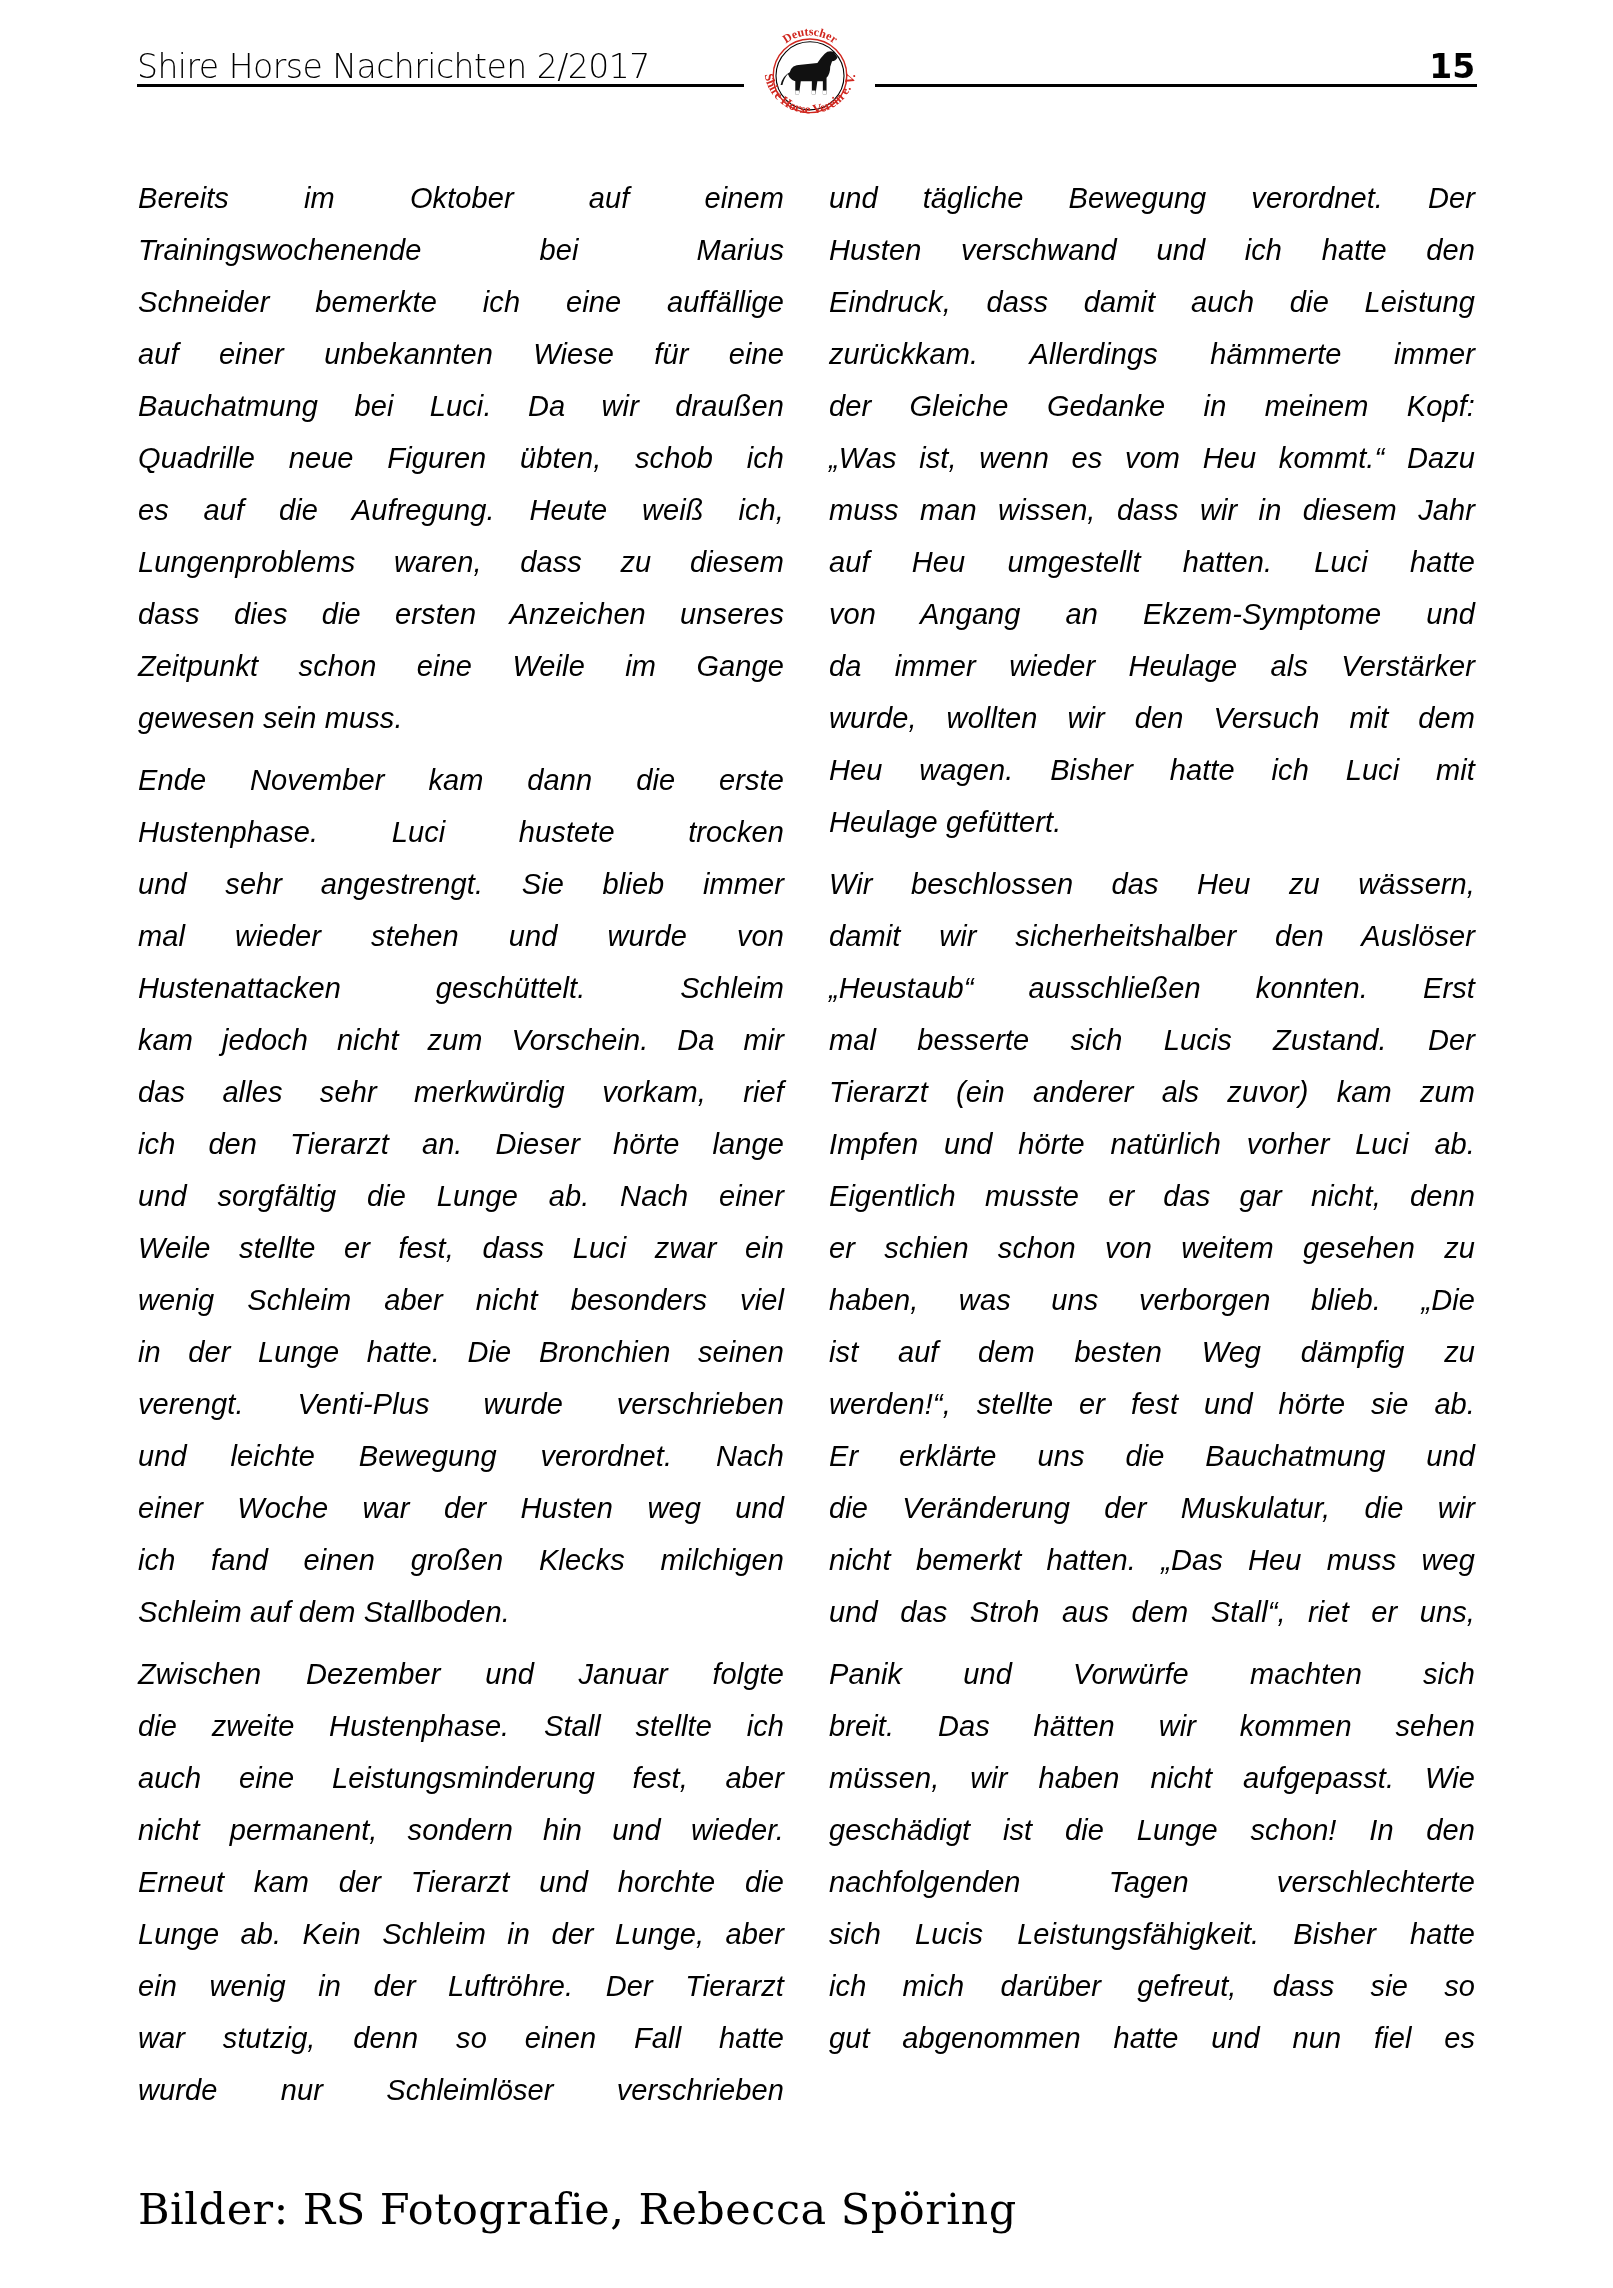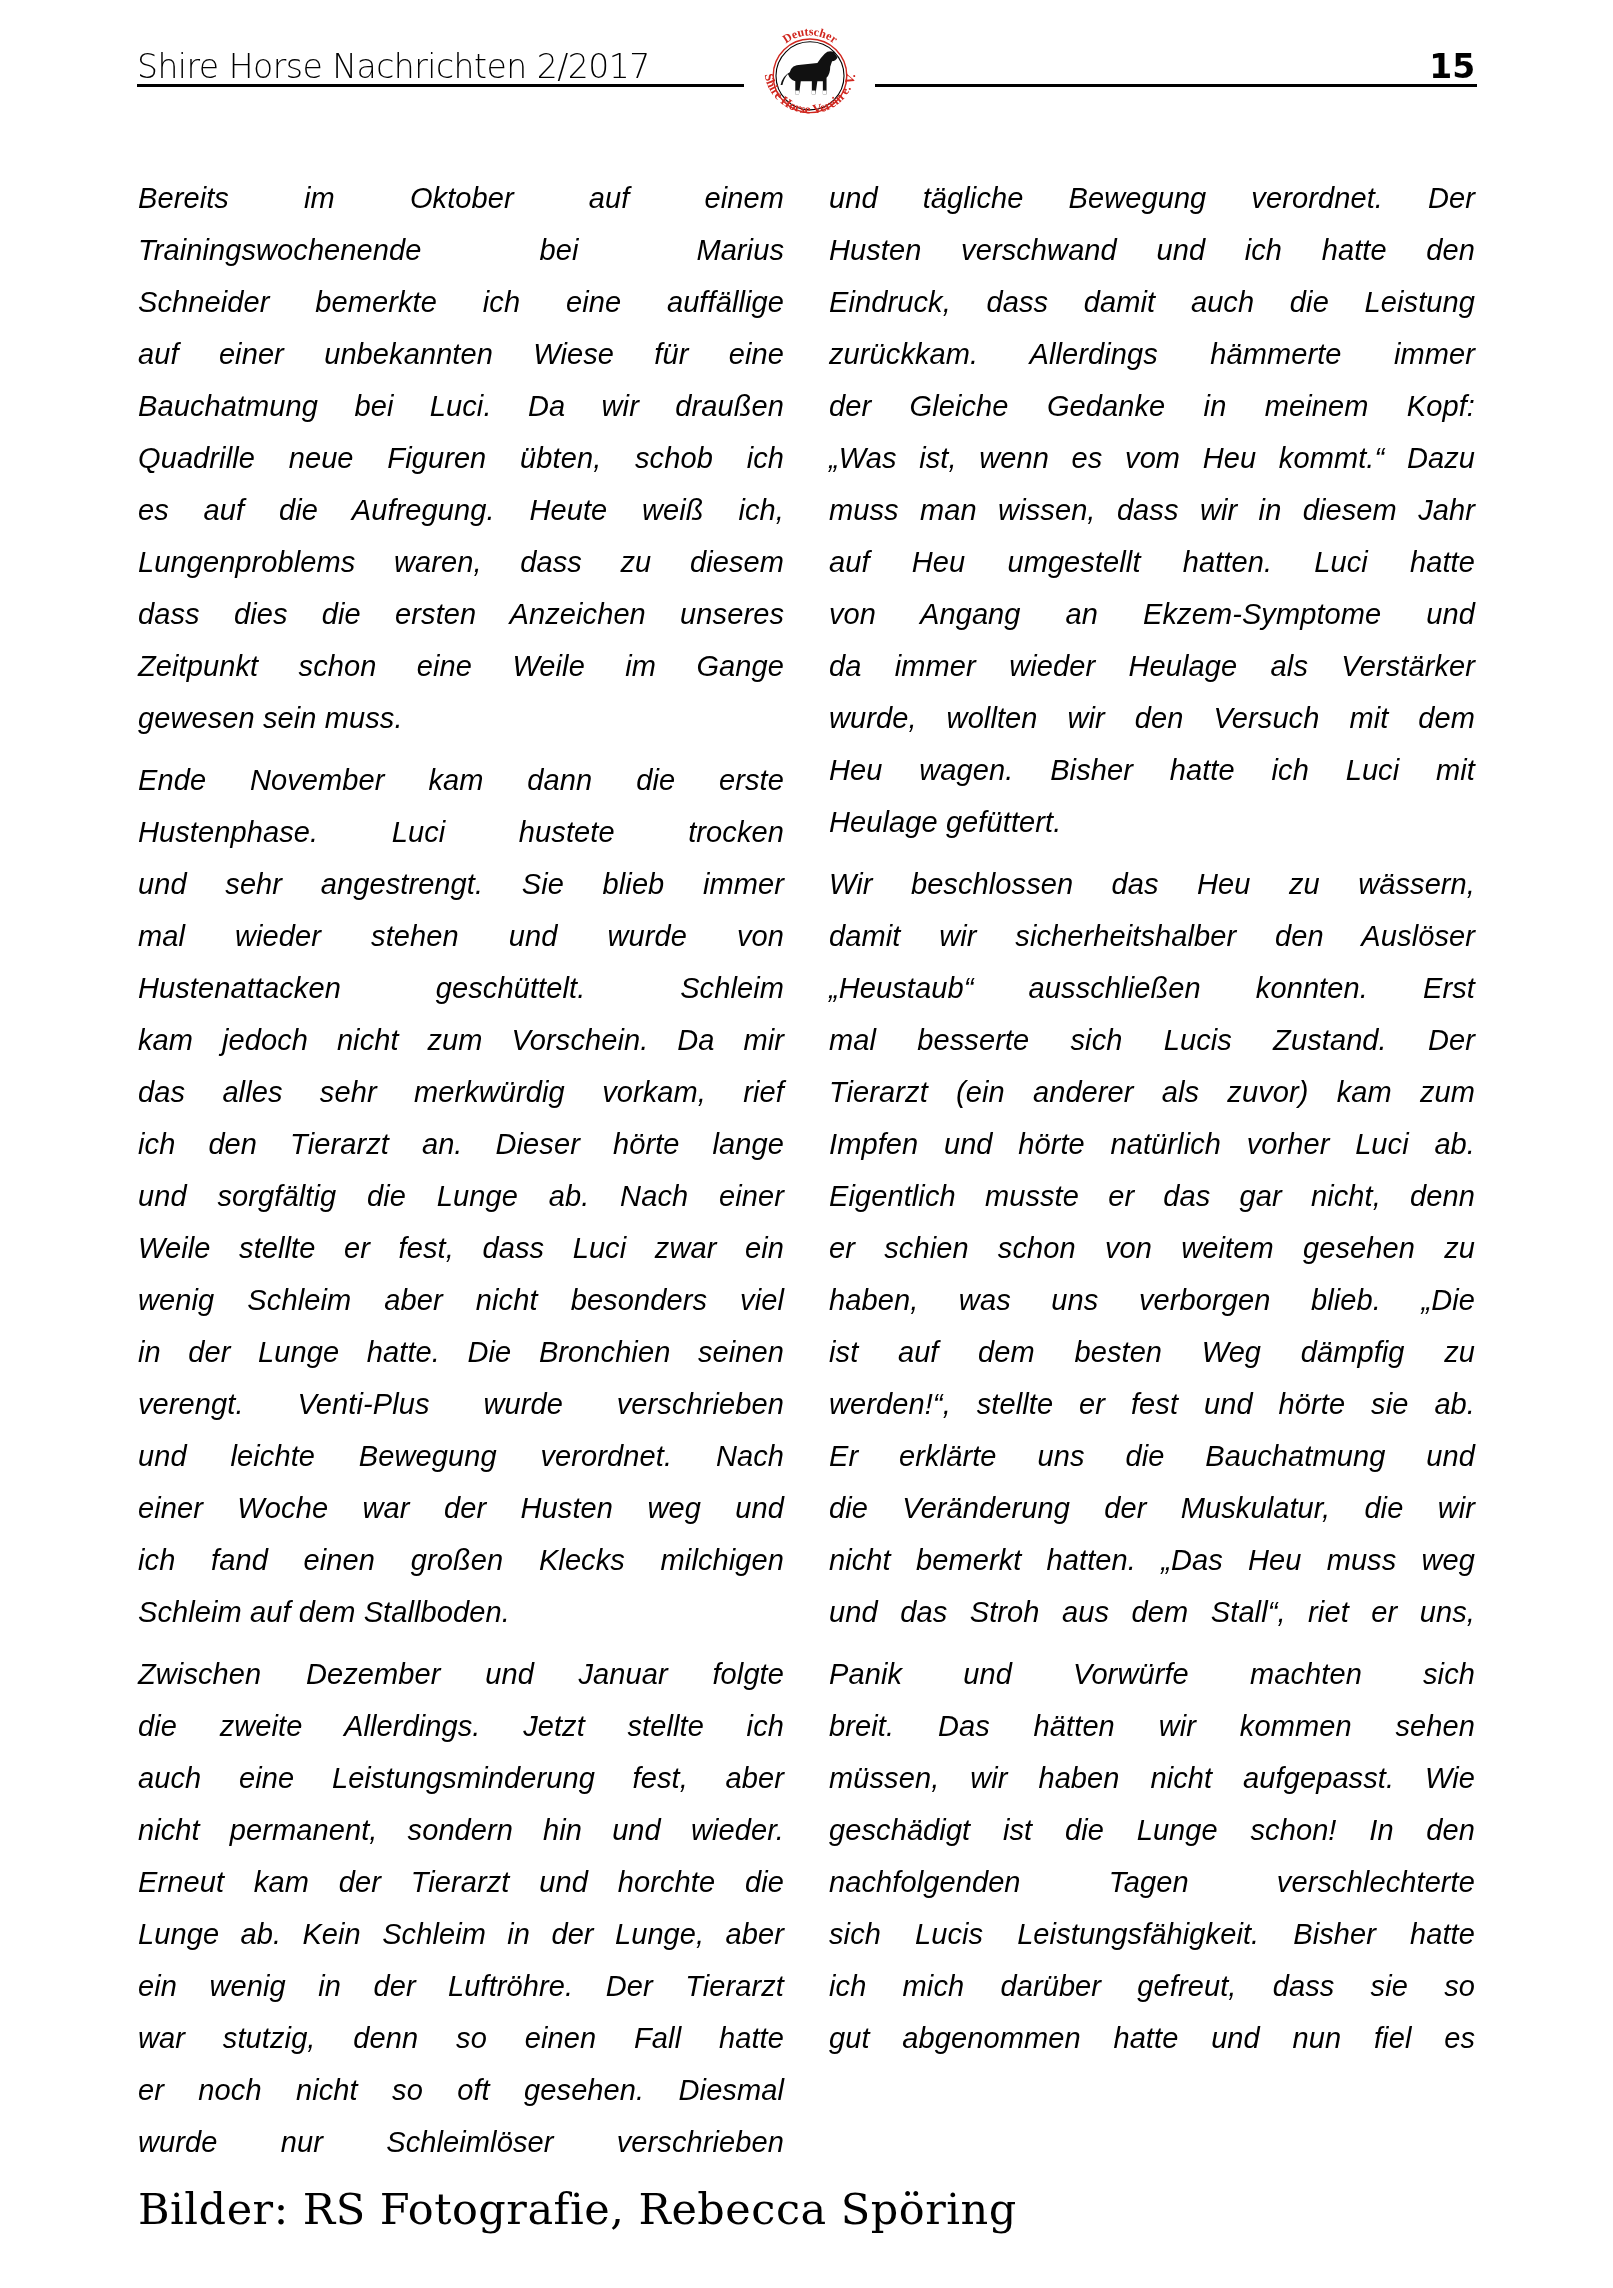--- a/index.html
+++ b/index.html
@@ -87,28 +87,27 @@
       <span class="line">wenig Schleim aber nicht besonders viel</span>
       <span class="line">in der Lunge hatte. Die Bronchien seinen</span>
       <span class="line">verengt. Venti-Plus wurde verschrieben</span>
       <span class="line">und leichte Bewegung verordnet. Nach</span>
       <span class="line">einer Woche war der Husten weg und</span>
       <span class="line">ich fand einen großen Klecks milchigen</span>
       <span class="line last">Schleim auf dem Stallboden.</span>
     </div>
     <div class="para">
       <span class="line">Zwischen Dezember und Januar folgte</span>
-      <span class="line">die zweite Allerdings. Jetzt stellte ich</span>
+      <span class="line">die zweite Hustenphase. Stall stellte ich</span>
       <span class="line">auch eine Leistungsminderung fest, aber</span>
       <span class="line">nicht permanent, sondern hin und wieder.</span>
       <span class="line">Erneut kam der Tierarzt und horchte die</span>
       <span class="line">Lunge ab. Kein Schleim in der Lunge, aber</span>
       <span class="line">ein wenig in der Luftröhre. Der Tierarzt</span>
       <span class="line">war stutzig, denn so einen Fall hatte</span>
-      <span class="line">er noch nicht so oft gesehen. Diesmal</span>
       <span class="line">wurde nur Schleimlöser verschrieben</span>
     </div>
   </div>
 <div class="column col-right">
     <div class="para">
       <span class="line">und tägliche Bewegung verordnet. Der</span>
       <span class="line">Husten verschwand und ich hatte den</span>
       <span class="line">Eindruck, dass damit auch die Leistung</span>
       <span class="line">zurückkam. Allerdings hämmerte immer</span>
       <span class="line">der Gleiche Gedanke in meinem Kopf:</span>

